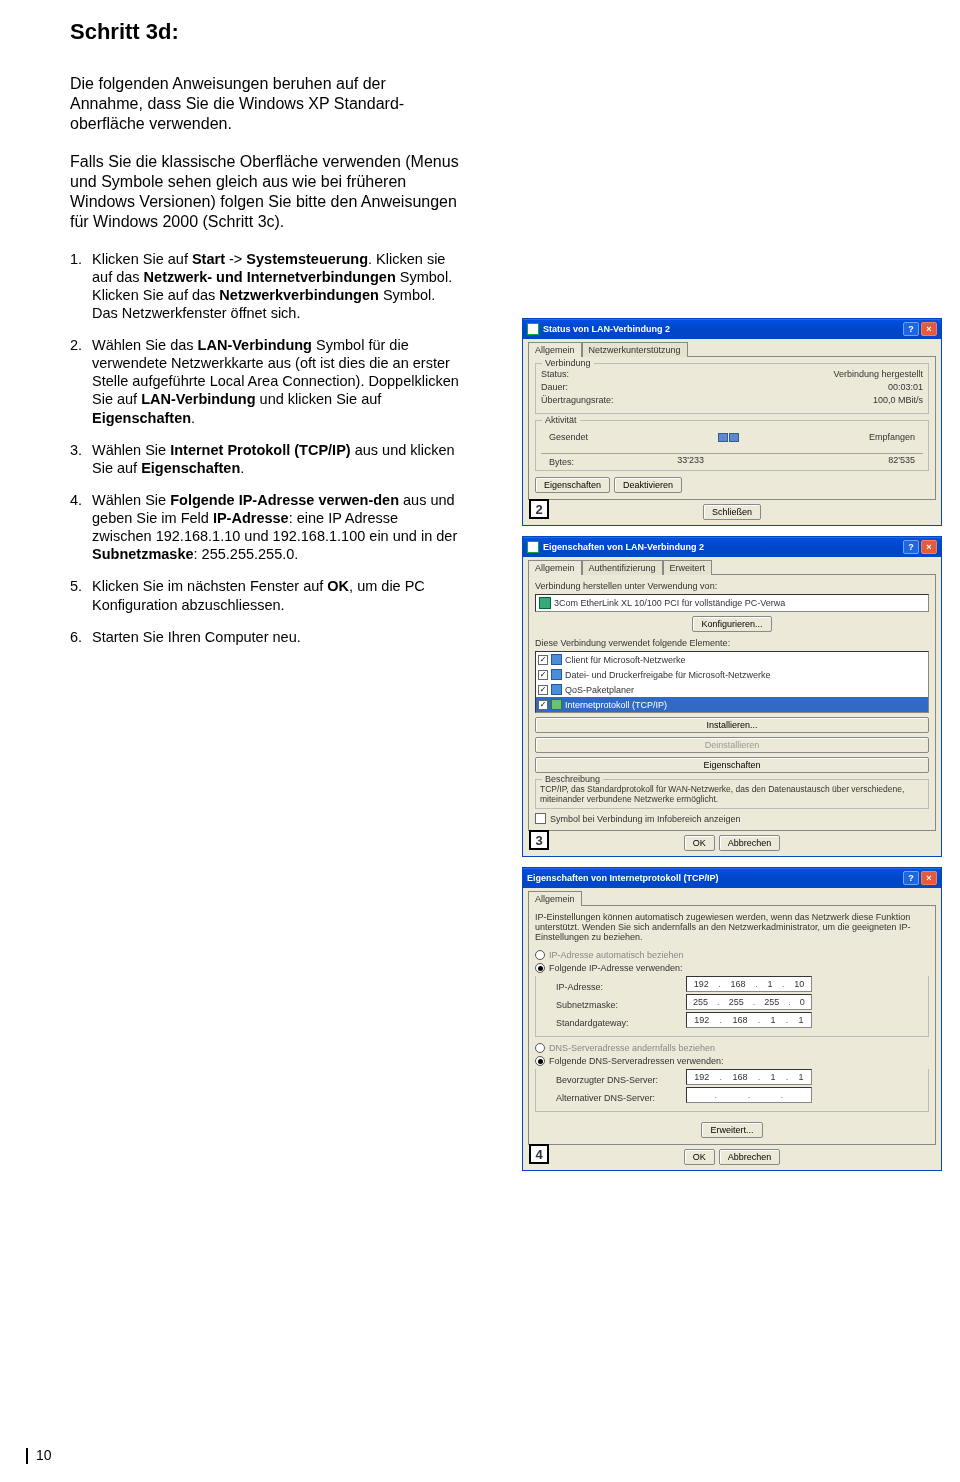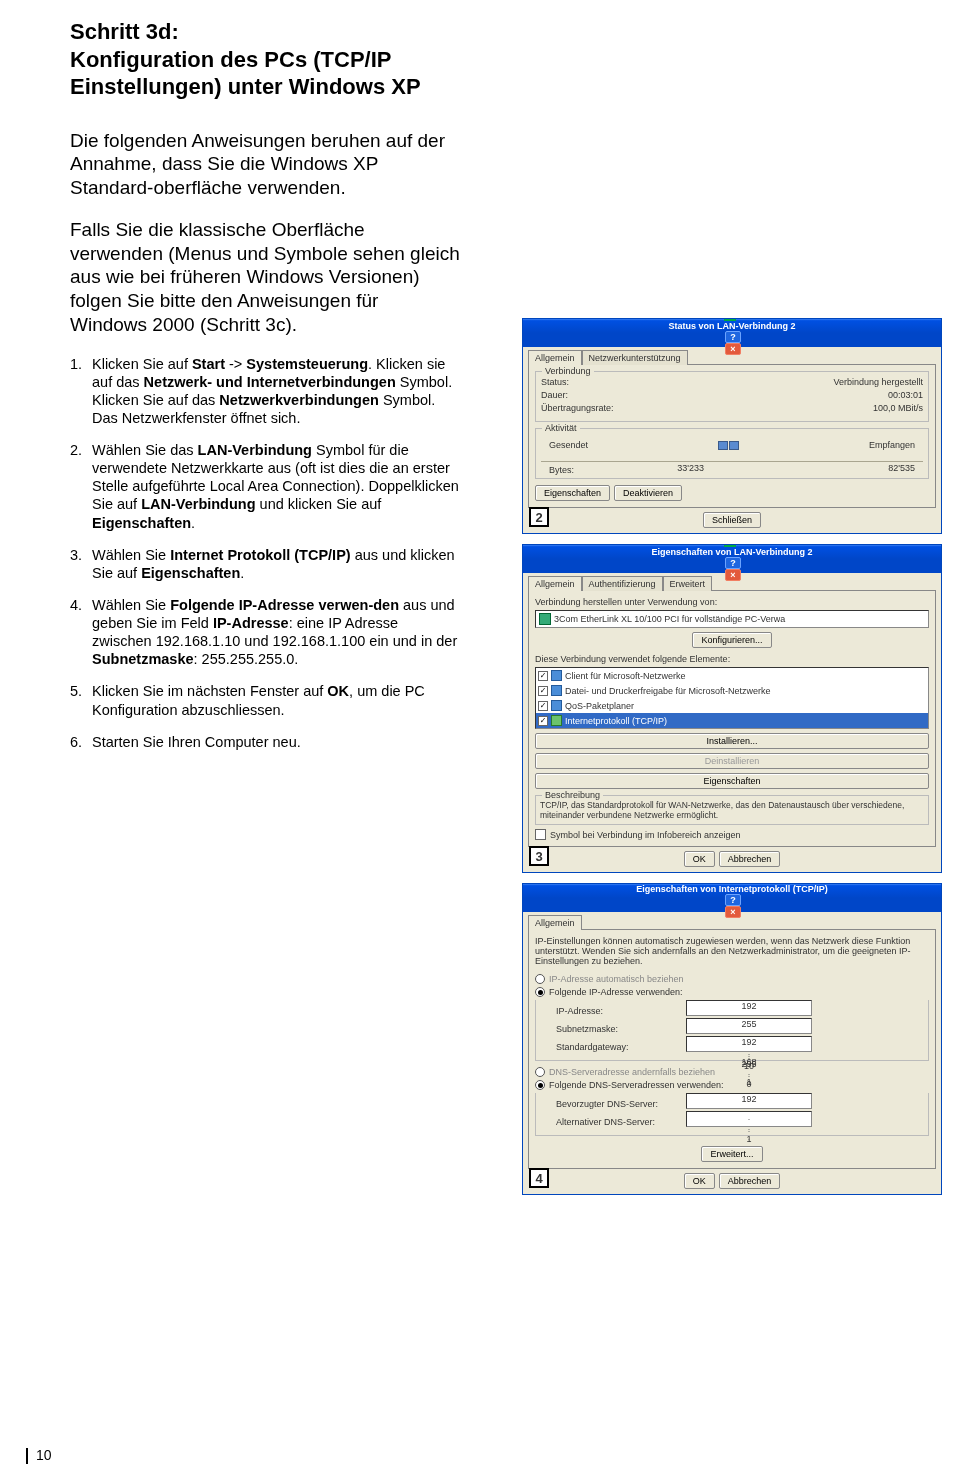--- a/index.html
+++ b/index.html
@@ -22,21 +22,21 @@
   padding-top: 300px;
 }
 h2.step-title {
   font-family: Verdana, Arial, sans-serif;
   font-size: 22px;
   font-weight: bold;
   line-height: 1.25;
   margin-bottom: 28px;
 }
 p.intro {
-  font-size: 19px;
+  font-size: 16px;
   line-height: 1.25;
   margin-bottom: 18px;
 }
 ol.steps {
   font-size: 14.5px;
   line-height: 1.25;
   list-style: none;
 }
 ol.steps > li {
   margin-bottom: 14px;
@@ -56,26 +56,25 @@
   border: 1px solid #0046bd;
   font-size: 9px;
   font-family: Tahoma, sans-serif;
   color: #333;
   margin-bottom: 10px;
   position: relative;
 }
 .xp-titlebar {
   background: linear-gradient(#3a80f4,#0050e2 6%,#0046c8 50%,#0046c8);
   color: #fff;
-  height: 28px;
+  height: 20px;
   display: flex;
   align-items: center;
   padding: 0 4px;
   font-weight: bold;
-  flex-direction: column;
 }
 .xp-titlebar .ti-icon {
   width: 12px; height: 12px;
   background: #fff;
   border: 1px solid #0a4;
   margin-right: 4px;
 }
 .xp-titlebar .spacer { flex: 1; }
 .xp-titlebar .wbtn {
   width: 16px; height: 14px;
@@ -241,21 +240,20 @@
   margin: 2px 0 2px 14px;
 }
 .iprow .ilab { width: 130px; }
 .ipfield {
   width: 126px; height: 16px;
   background:#fff; border:1px inset #888;
   font-size:9px;
   display:flex;
   align-items:center;
   justify-content:space-evenly;
-  flex-direction:column;
 }
 .ipfield span { padding: 0 3px; }
 .ipfield .dot { color:#666; }
 
 .page-num {
   position: absolute;
   left: 26px;
   bottom: 18px;
   font-size: 14px;
 }
@@ -279,21 +277,20 @@
   border-top: 1px solid #a9a590;
   margin: 5px 0 3px 0;
 }
 </style>
 </head>
 <body>
 
 <div class="left-col">
   <h2 class="step-title">
     <span>Schritt 3d:</span><br>
-    <span>Konfiguration des PCs (TCP/IP Einstellungen) unter Windows XP</span>
   </h2>
 
   <p class="intro">Die folgenden Anweisungen beruhen auf der Annahme, dass Sie die Windows XP Standard-oberfläche verwenden.</p>
   <p class="intro">Falls Sie die klassische Oberfläche verwenden (Menus und Symbole sehen gleich aus wie bei früheren Windows Versionen) folgen Sie bitte den Anweisungen für Windows 2000 (Schritt 3c).</p>
 
   <ol class="steps">
     <li>
       <span class="num">1.</span>
       <span>Klicken Sie auf </span><span class="b">Start</span><span> -&gt; </span><span class="b">Systemsteuerung</span><span>. Klicken sie auf das </span><span class="b">Netzwerk- und Internetverbindungen</span><span> Symbol. Klicken Sie auf das </span><span class="b">Netzwerkverbindungen</span><span> Symbol. Das Netzwerkfenster öffnet sich.</span>
     </li>

